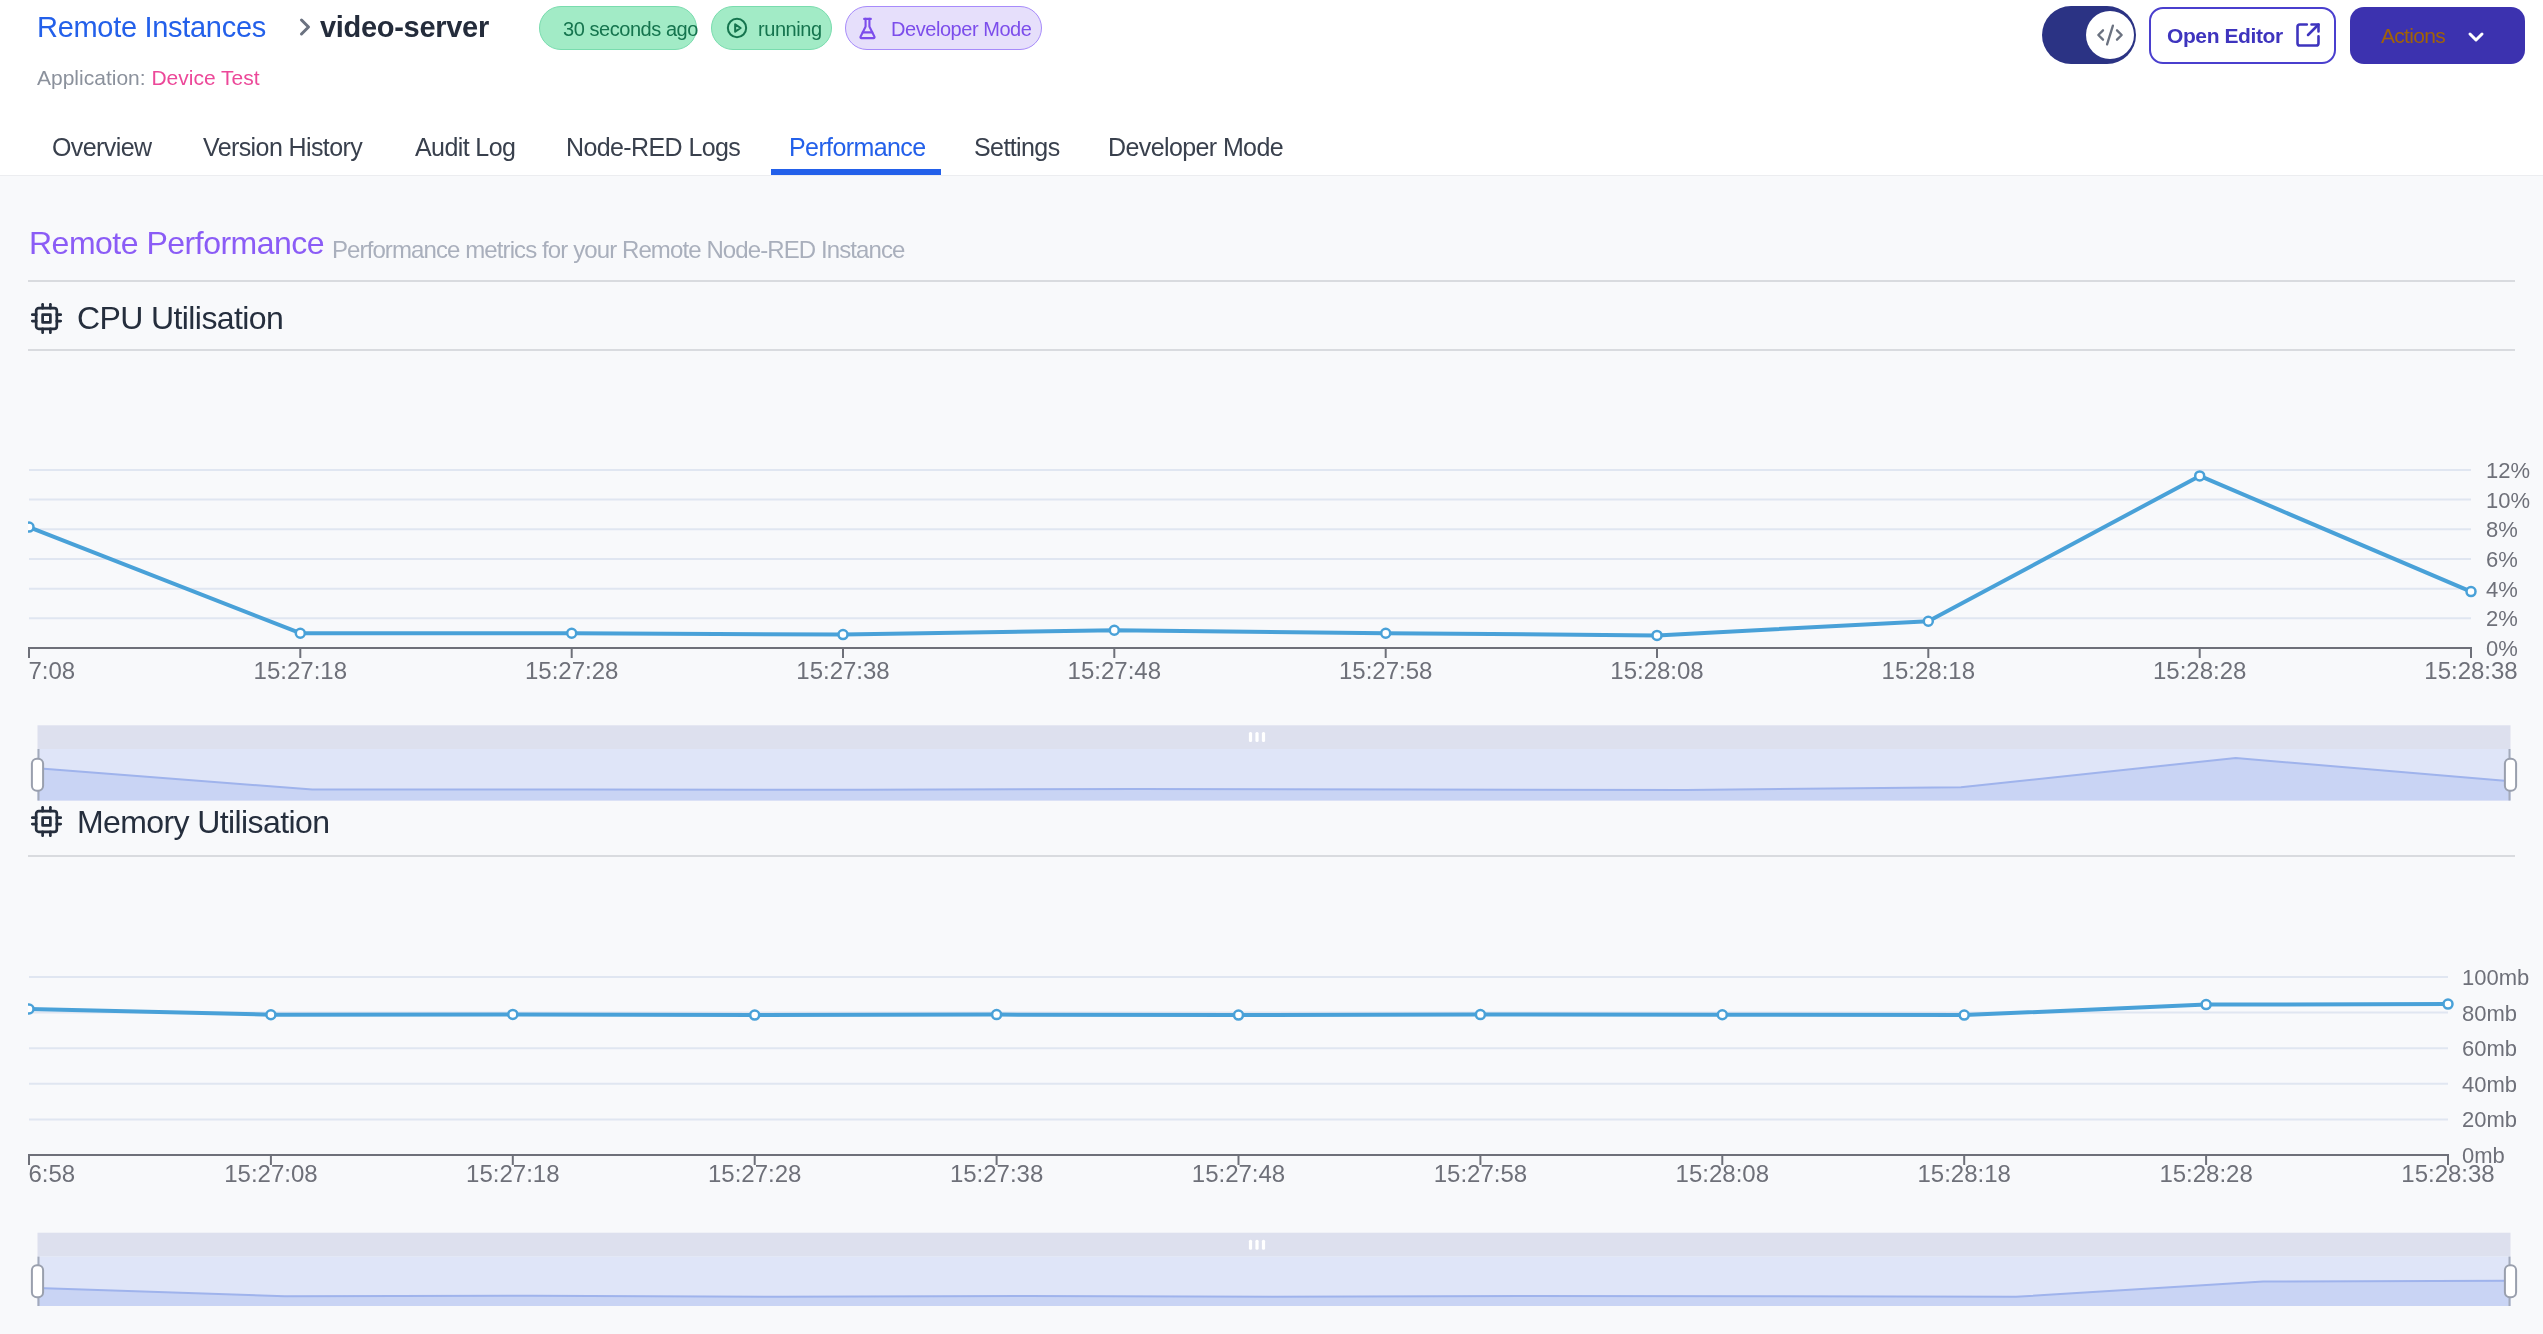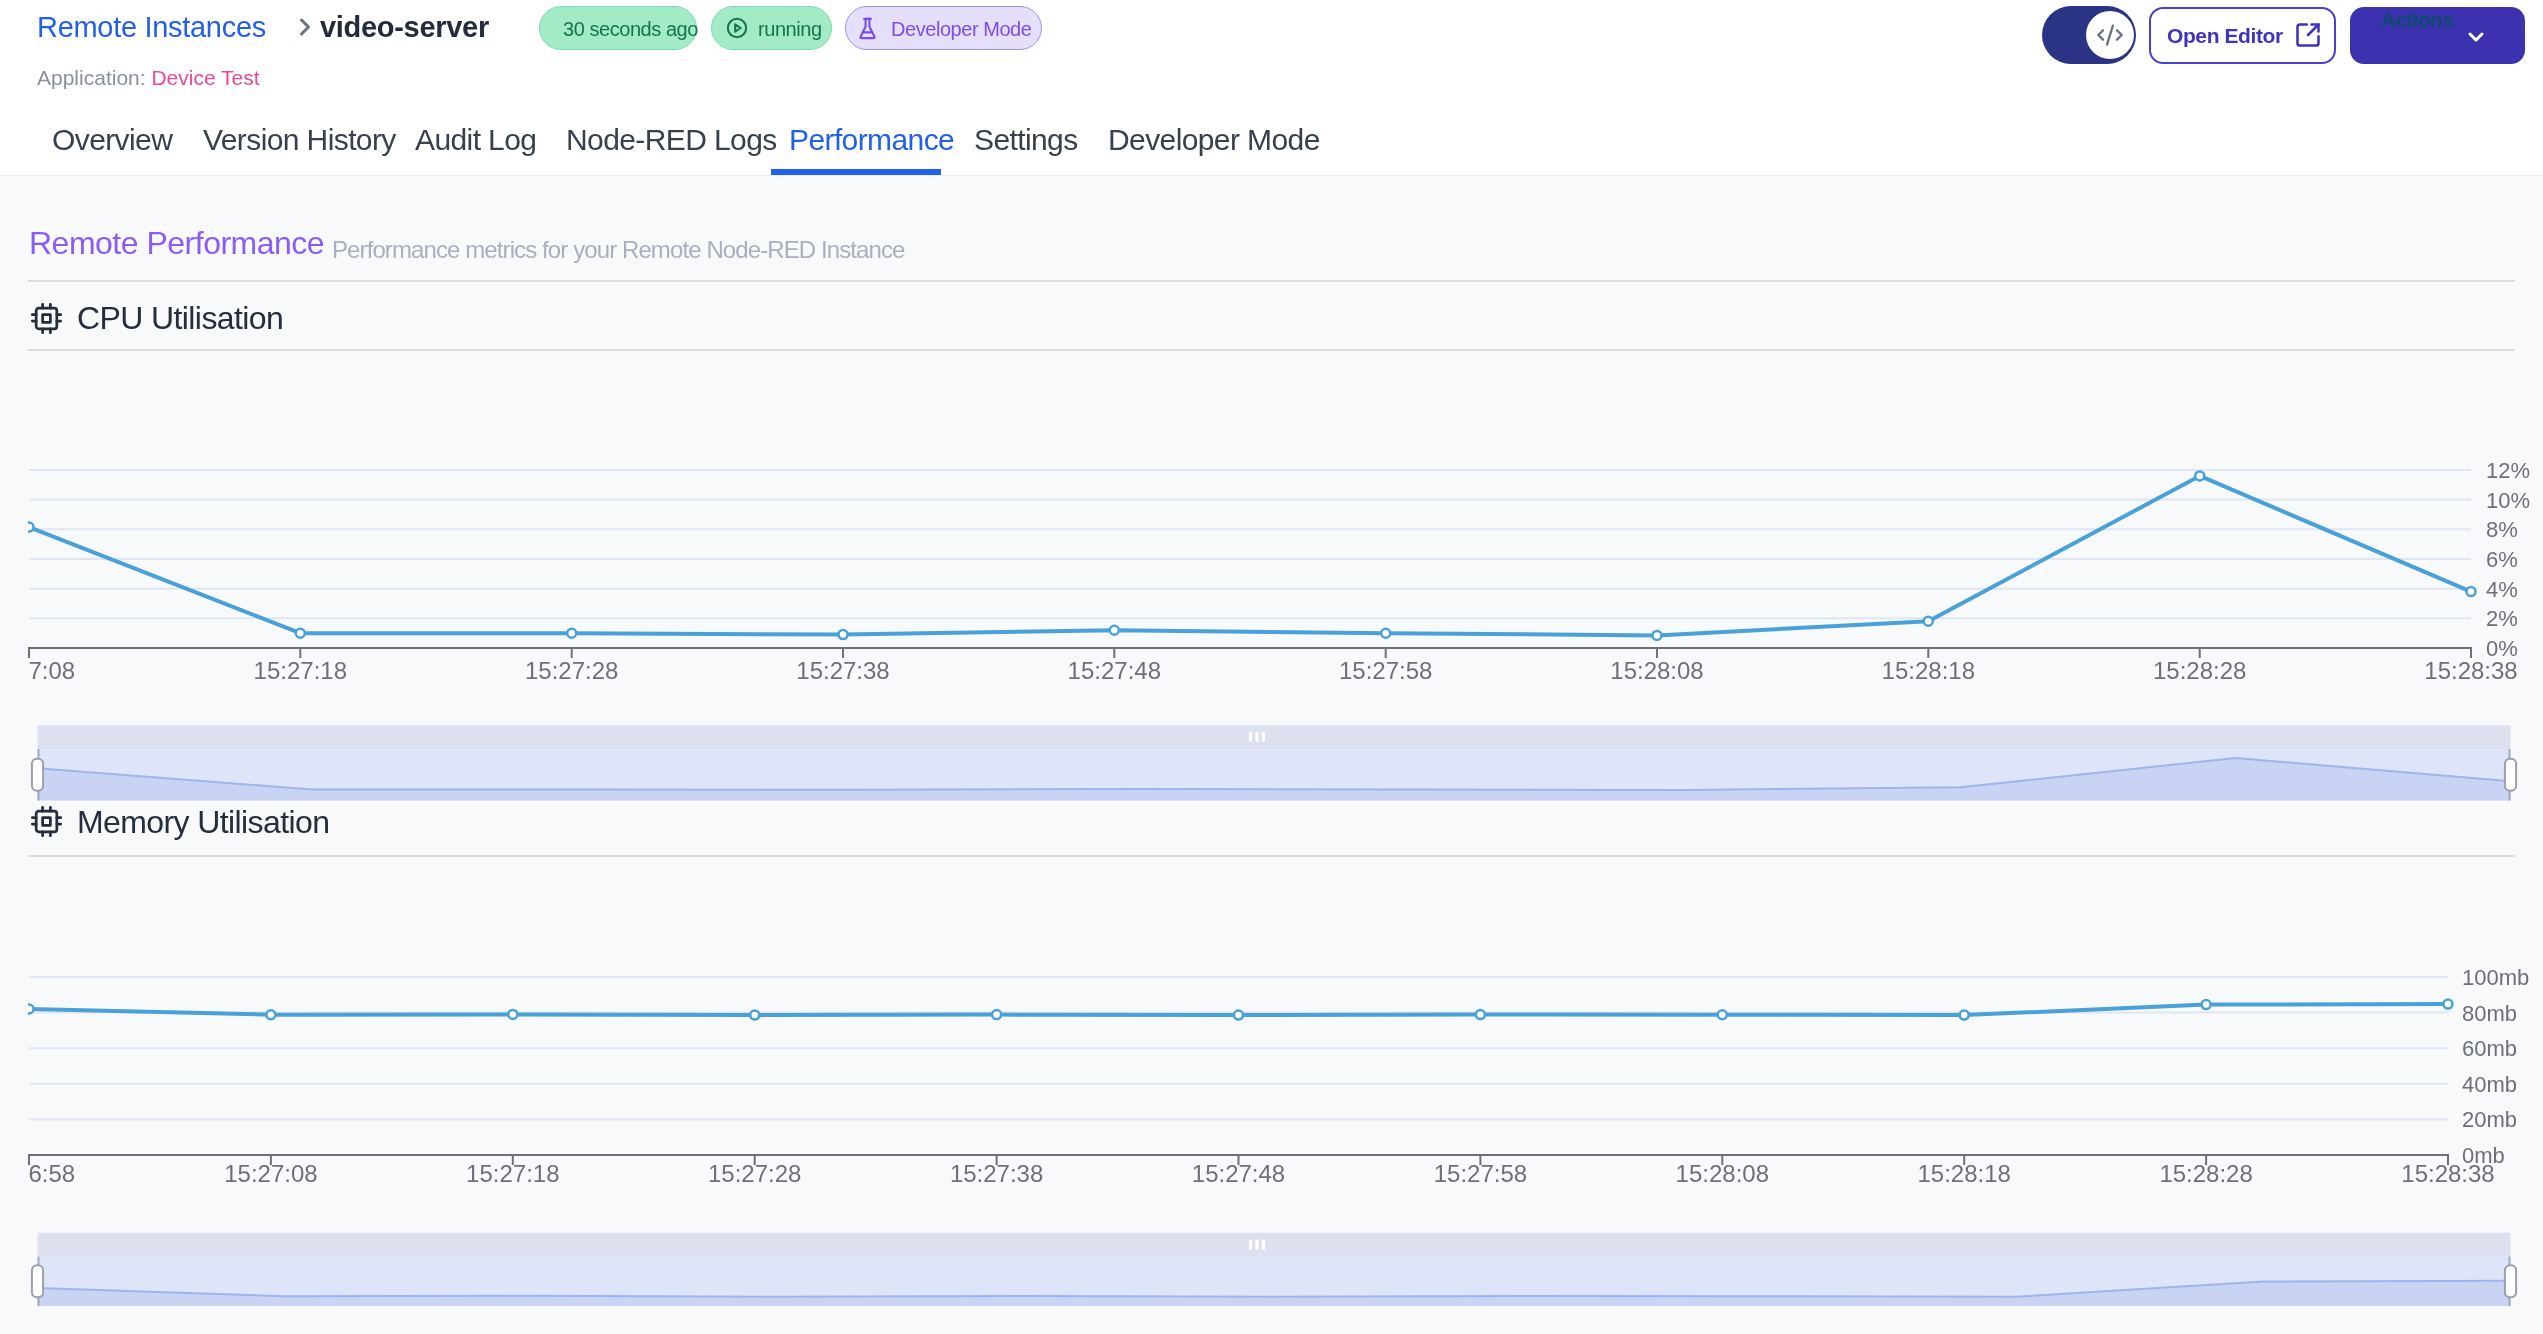--- a/index.html
+++ b/index.html
@@ -1,19 +1,19 @@
 <!DOCTYPE html>
 <html><head>
 <meta charset="utf-8">
 <style>
 *{margin:0;padding:0;box-sizing:border-box}
 html,body{width:2543px;height:1334px;background:#fff;font-family:"Liberation Sans",sans-serif;overflow:hidden}
 body{position:relative}
 .abs{position:absolute}
-.tab{position:absolute;top:123px;font-size:30px;letter-spacing:-0.6px;color:#39404d;white-space:nowrap}
+.tab{position:absolute;top:133px;font-size:25px;letter-spacing:-0.6px;color:#39404d;white-space:nowrap}
 svg text{font-family:"Liberation Sans",sans-serif}
 </style>
 </head>
 <body>
 
 <div class="abs" style="left:0;top:175px;width:2543px;height:1159px;background:#F8F9FB;border-top:1px solid #ECEDF0"></div>
 
 <div class="abs" style="left:37px;top:11px;font-size:29px;font-weight:normal;color:#2360EA;letter-spacing:-0.3px;white-space:nowrap">Remote Instances</div>
 <svg class="abs" style="left:291px;top:13px" width="28" height="28" viewBox="0 0 24 24" fill="none" stroke="#6B7280" stroke-width="2.6" stroke-linecap="round" stroke-linejoin="round">
     <polyline points="9 6 15 12 9 18"></polyline>
@@ -50,21 +50,21 @@
 
 <div class="abs" style="left:2149px;top:7px;width:187px;height:57px;border-radius:14px;background:#fff;border:2px solid #4A3FCE"></div>
 <div class="abs" style="left:2167px;top:24px;font-size:21px;letter-spacing:-0.4px;font-weight:bold;color:#3E34BE;white-space:nowrap">Open Editor</div>
 <svg class="abs" style="left:2294px;top:21px" width="28" height="28" viewBox="0 0 24 24" fill="none" stroke="#3E34BE" stroke-width="2.2" stroke-linecap="round" stroke-linejoin="round">
     <path d="M21 13v6a2 2 0 0 1-2 2H5a2 2 0 0 1-2-2V5a2 2 0 0 1 2-2h6"></path>
     <path d="m21 3-9 9"></path>
     <path d="M15 3h6v6"></path>
   </svg>
 
 <div class="abs" style="left:2350px;top:7px;width:175px;height:57px;border-radius:14px;background:#3C32AF"></div>
-<div class="abs" style="left:2381px;top:8px;font-size:21px;letter-spacing:-0.7px;font-weight:bold;color:#0c4a6e;white-space:nowrap">Actions</div>
+<div class="abs" style="left:2381px;top:24px;font-size:21px;letter-spacing:-0.7px;font-weight:normal;color:#a16207;white-space:nowrap">Actions</div>
 <svg class="abs" style="left:2464px;top:25px" width="24" height="24" viewBox="0 0 24 24" fill="none" stroke="#fff" stroke-width="3" stroke-linecap="round" stroke-linejoin="round">
     <polyline points="6 9 12 15 18 9"></polyline>
   </svg>
 
 <div class="tab" style="left:52px">Overview</div>
 <div class="tab" style="left:203px">Version History</div>
 <div class="tab" style="left:415px">Audit Log</div>
 <div class="tab" style="left:566px">Node-RED Logs</div>
 <div class="tab" style="left:789px;color:#2360EA">Performance</div>
 <div class="tab" style="left:974px">Settings</div>

